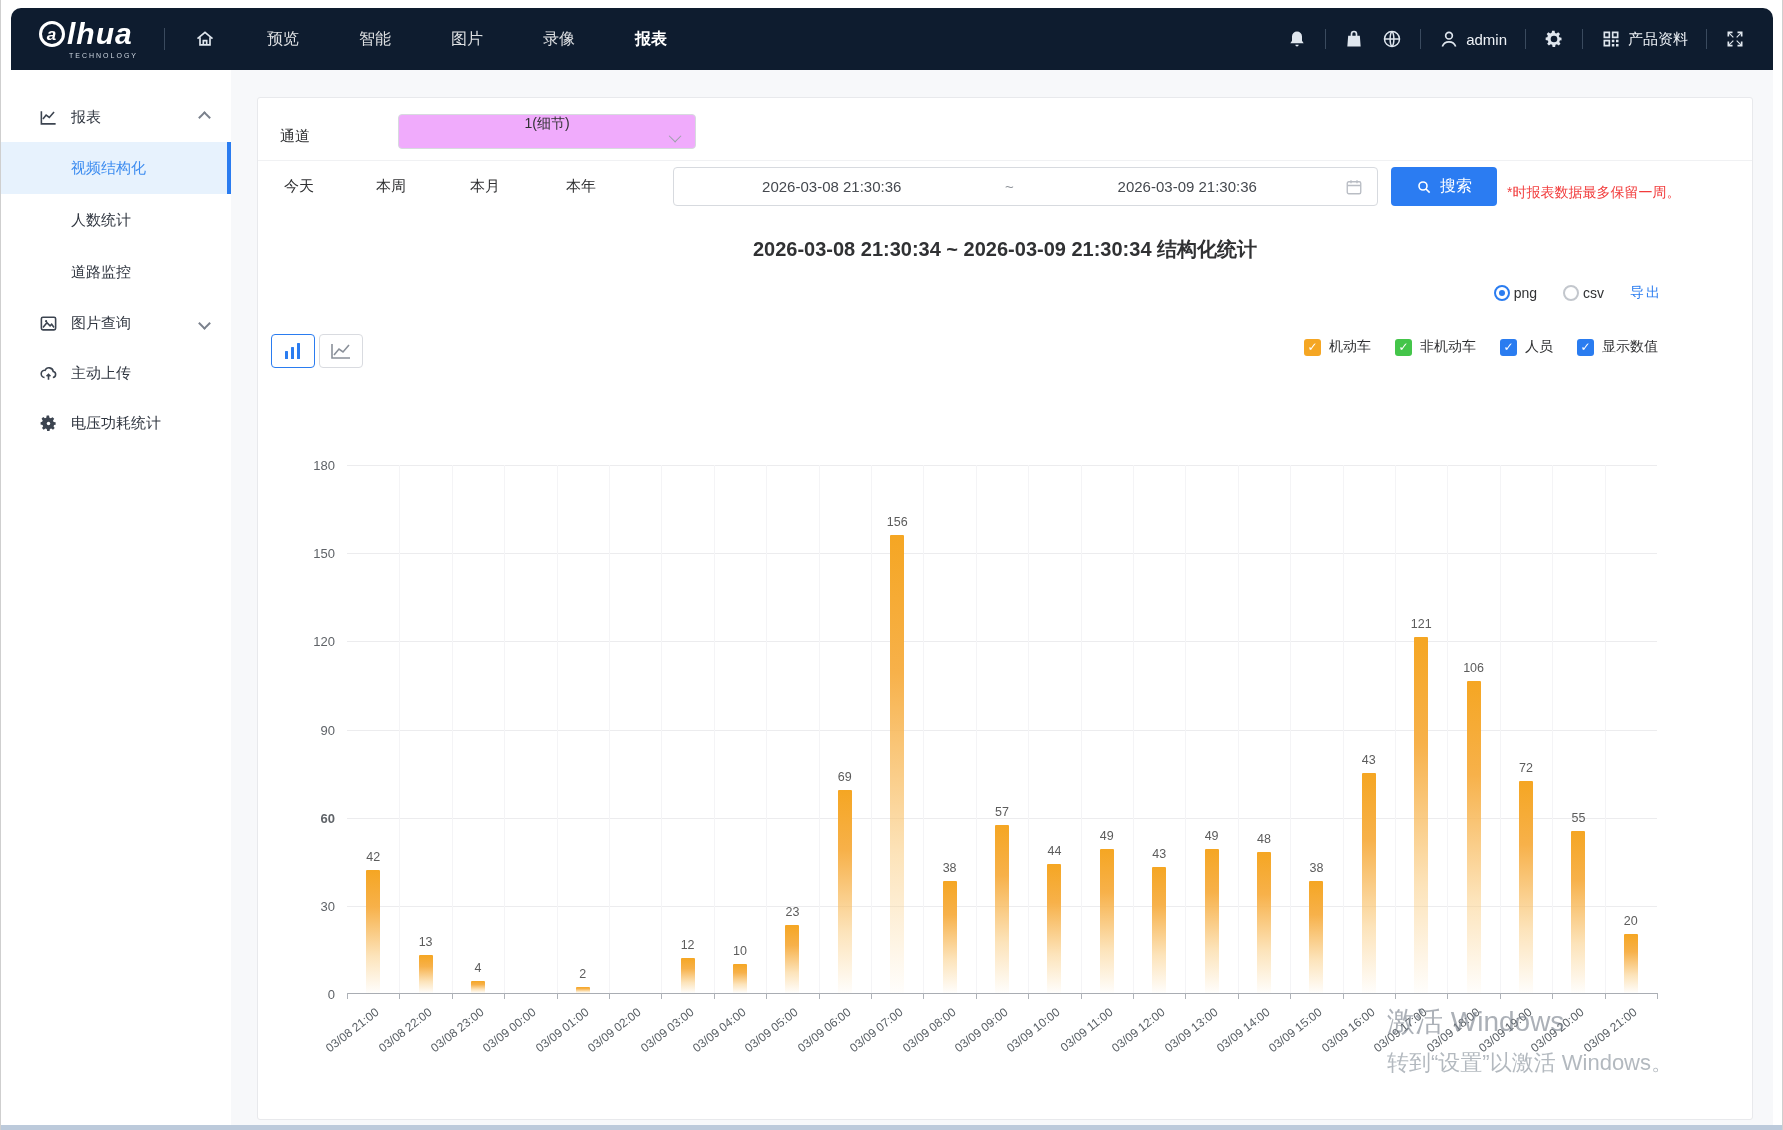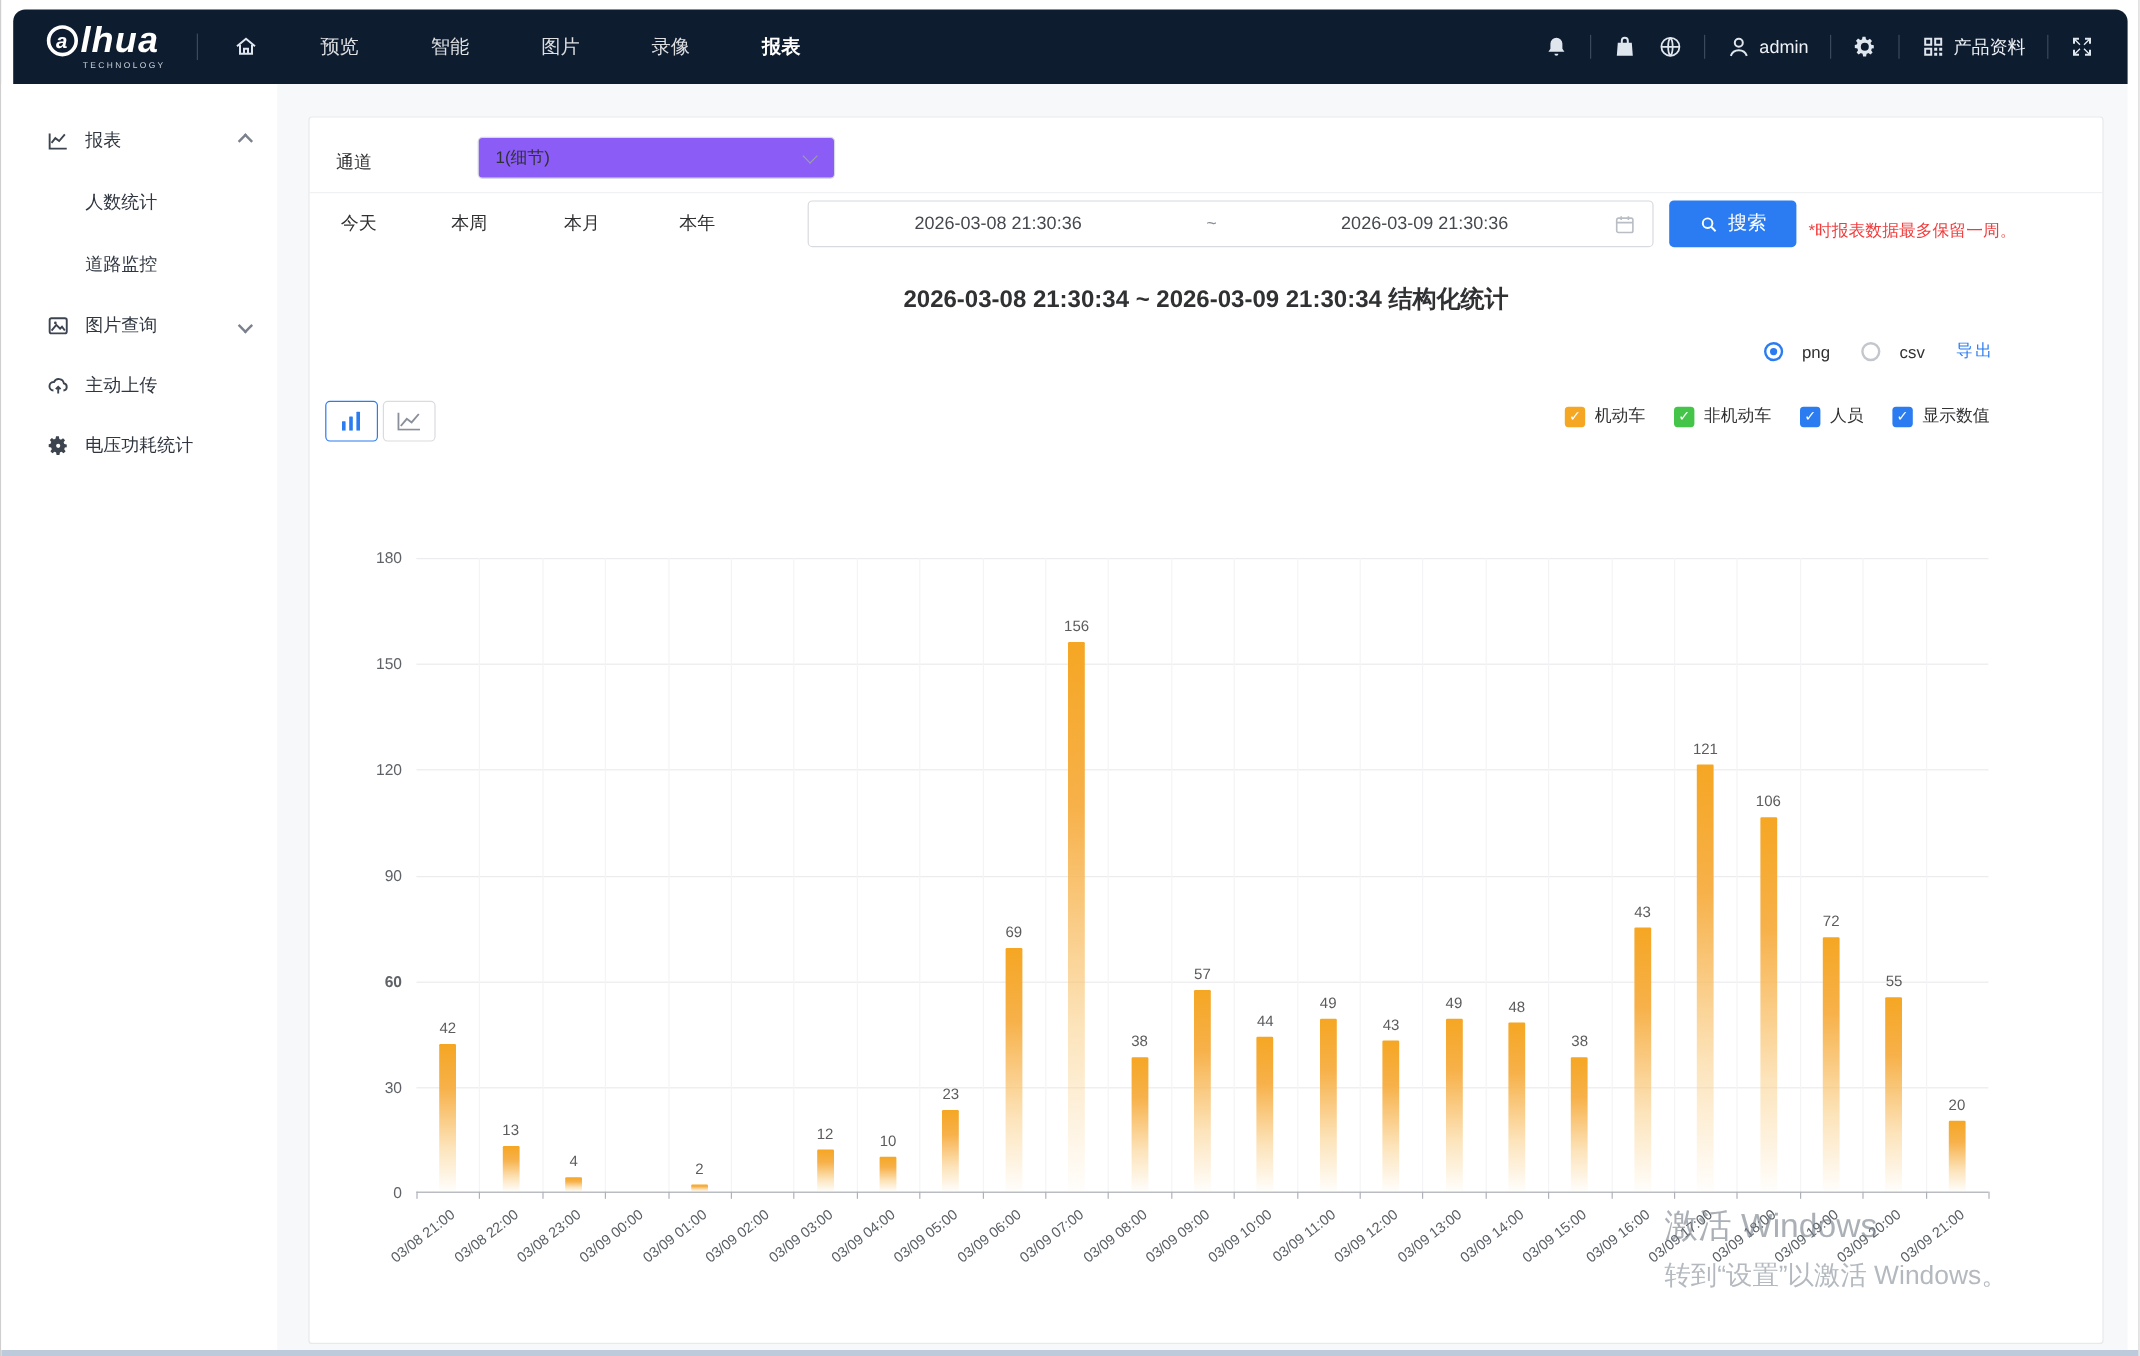--- a/index.html
+++ b/index.html
@@ -38,21 +38,21 @@
   .caret-up{width:9px;height:9px;border-left:2px solid #7a818c;border-top:2px solid #7a818c;transform:rotate(45deg);display:inline-block;}
   .caret-down{width:9px;height:9px;border-left:2px solid #7a818c;border-bottom:2px solid #7a818c;transform:rotate(-45deg);display:inline-block;}
 
   
   .content{position:absolute;left:230px;right:9px;top:70px;bottom:5px;background:#f7f8fa;}
   .card{position:absolute;left:26px;top:27px;width:1496px;height:1023px;background:#fff;
     border:1px solid #e8e9ec;border-radius:3px;}
 
   .row-label{position:absolute;left:22px;top:20px;font-size:15px;color:#303133;line-height:35px;}
   .select{position:absolute;left:140px;top:16px;width:298px;height:35px;border:1px solid #d7dadf;border-radius:4px;
-    display:flex;align-items:center;padding:0 14px;font-size:14px;color:#303133;cursor:pointer;background:#8b5cf6;}
+    display:flex;align-items:center;padding:0 14px;font-size:14px;color:#303133;cursor:pointer;background:#f0abfc;flex-direction:column;}
   .select .chev{margin-left:auto;width:9px;height:9px;border-left:1px solid #9aa0a8;border-bottom:1px solid #9aa0a8;
     transform:rotate(-45deg) translateY(-2px);}
   .hr1{position:absolute;left:0;right:0;top:62px;height:1px;background:#f0f1f3;}
 
   .quick{position:absolute;top:69px;height:39px;display:flex;align-items:center;font-size:15px;color:#303133;cursor:pointer;}
   .q0{left:26px;} .q1{left:118px;} .q2{left:212px;} .q3{left:308px;}
 
   .daterange{position:absolute;left:415px;top:69px;width:705px;height:39px;border:1px solid #d7dadf;border-radius:4px;
     background:#fff;display:flex;align-items:center;font-size:15px;color:#45494f;cursor:pointer;}
   .daterange .dstart{flex:1;text-align:center;}
@@ -61,21 +61,21 @@
   .daterange .cal{width:18px;height:18px;color:#b9bdc4;margin-right:14px;flex:0 0 auto;}
 
   .search-btn{position:absolute;left:1133px;top:69px;width:106px;height:39px;background:#2b7cf2;border:none;border-radius:4px;
     color:#fff;font-size:16px;display:flex;align-items:center;justify-content:center;gap:8px;cursor:pointer;}
   .search-btn svg{width:16px;height:16px;}
   .note{position:absolute;left:1249px;top:75px;height:39px;display:flex;align-items:center;font-size:14px;color:#f23c3c;}
 
   .rtitle{position:absolute;left:0;right:0;top:138px;text-align:center;font-size:20px;font-weight:bold;color:#303133;}
 
   .export-row{position:absolute;right:90px;top:186px;display:flex;align-items:center;gap:26px;font-size:14px;color:#303133;}
-  .radio{display:flex;align-items:center;gap:16px;cursor:pointer;}
+  .radio{display:flex;align-items:center;gap:4px;cursor:pointer;}
   .rdot{width:16px;height:16px;border-radius:50%;border:2px solid #c3c7cd;background:#fff;position:relative;}
   .radio.sel .rdot{border-color:#2a7cf0;}
   .radio.sel .rdot::after{content:"";position:absolute;left:3px;top:3px;width:6px;height:6px;border-radius:50%;background:#2a7cf0;}
   .export-link{color:#2a7cf0;cursor:pointer;letter-spacing:2px;}
 
   .toggle-row{position:absolute;left:13px;top:236px;display:flex;}
   .tbtn{width:44px;height:34px;border:1px solid #d9dbe0;background:#fff;border-radius:4px;display:flex;
     align-items:center;justify-content:center;cursor:pointer;margin-right:4px;color:#8a9099;}
   .tbtn.sel{border-color:#2a7cf0;color:#2a7cf0;z-index:1;}
 
@@ -170,20 +170,21 @@
 
   <div class="sidebar">
     <div class="side-item">
       <svg class="sicon" viewBox="0 0 24 24" fill="none" stroke="currentColor" stroke-width="2">
           <path d="M3 4v16h18"></path>
           <path d="M5 14l4-5 4 3 6-7"></path>
         </svg>
       <span>报表</span>
       <span class="caret caret-up"></span>
     </div>
+    <div class="side-child active">视频结构化</div>
     <div class="side-child">人数统计</div>
     <div class="side-child">道路监控</div>
     <div class="side-item">
       <svg class="sicon" viewBox="0 0 24 24" fill="none" stroke="currentColor" stroke-width="2">
           <rect x="3" y="4" width="18" height="16" rx="2"></rect>
           <path d="M5 17l5-6 4 4 2-2 3 4"></path>
           <circle cx="9" cy="9" r="1.4" fill="currentColor" stroke="none"></circle>
         </svg>
       <span>图片查询</span>
       <span class="caret caret-down"></span>

